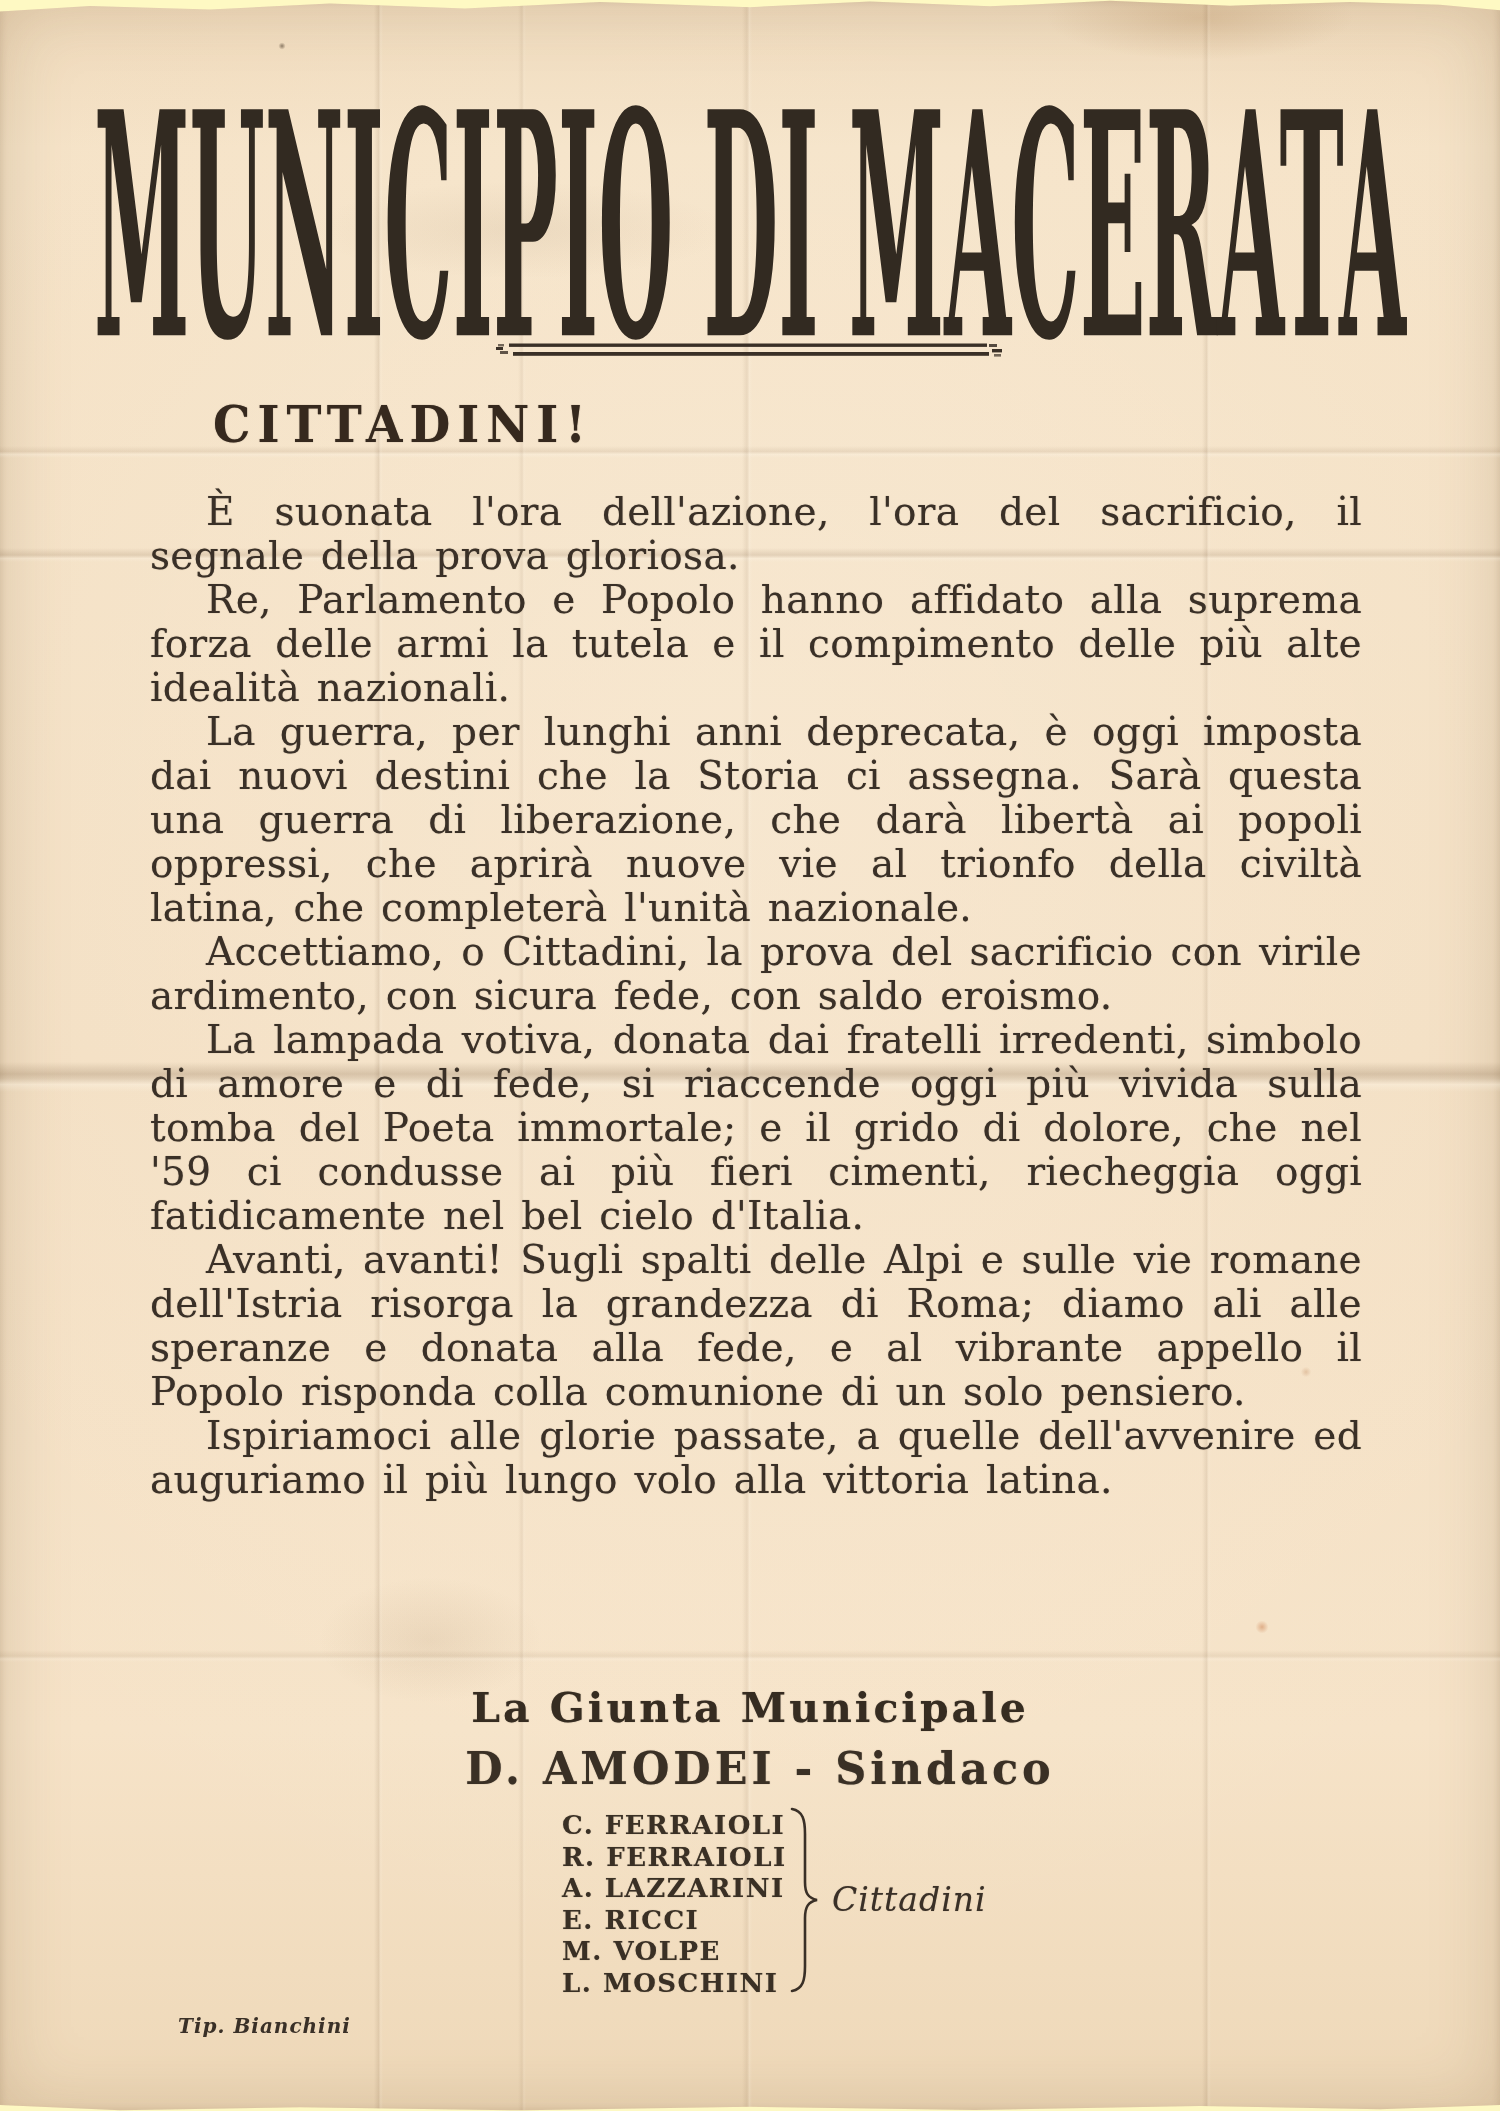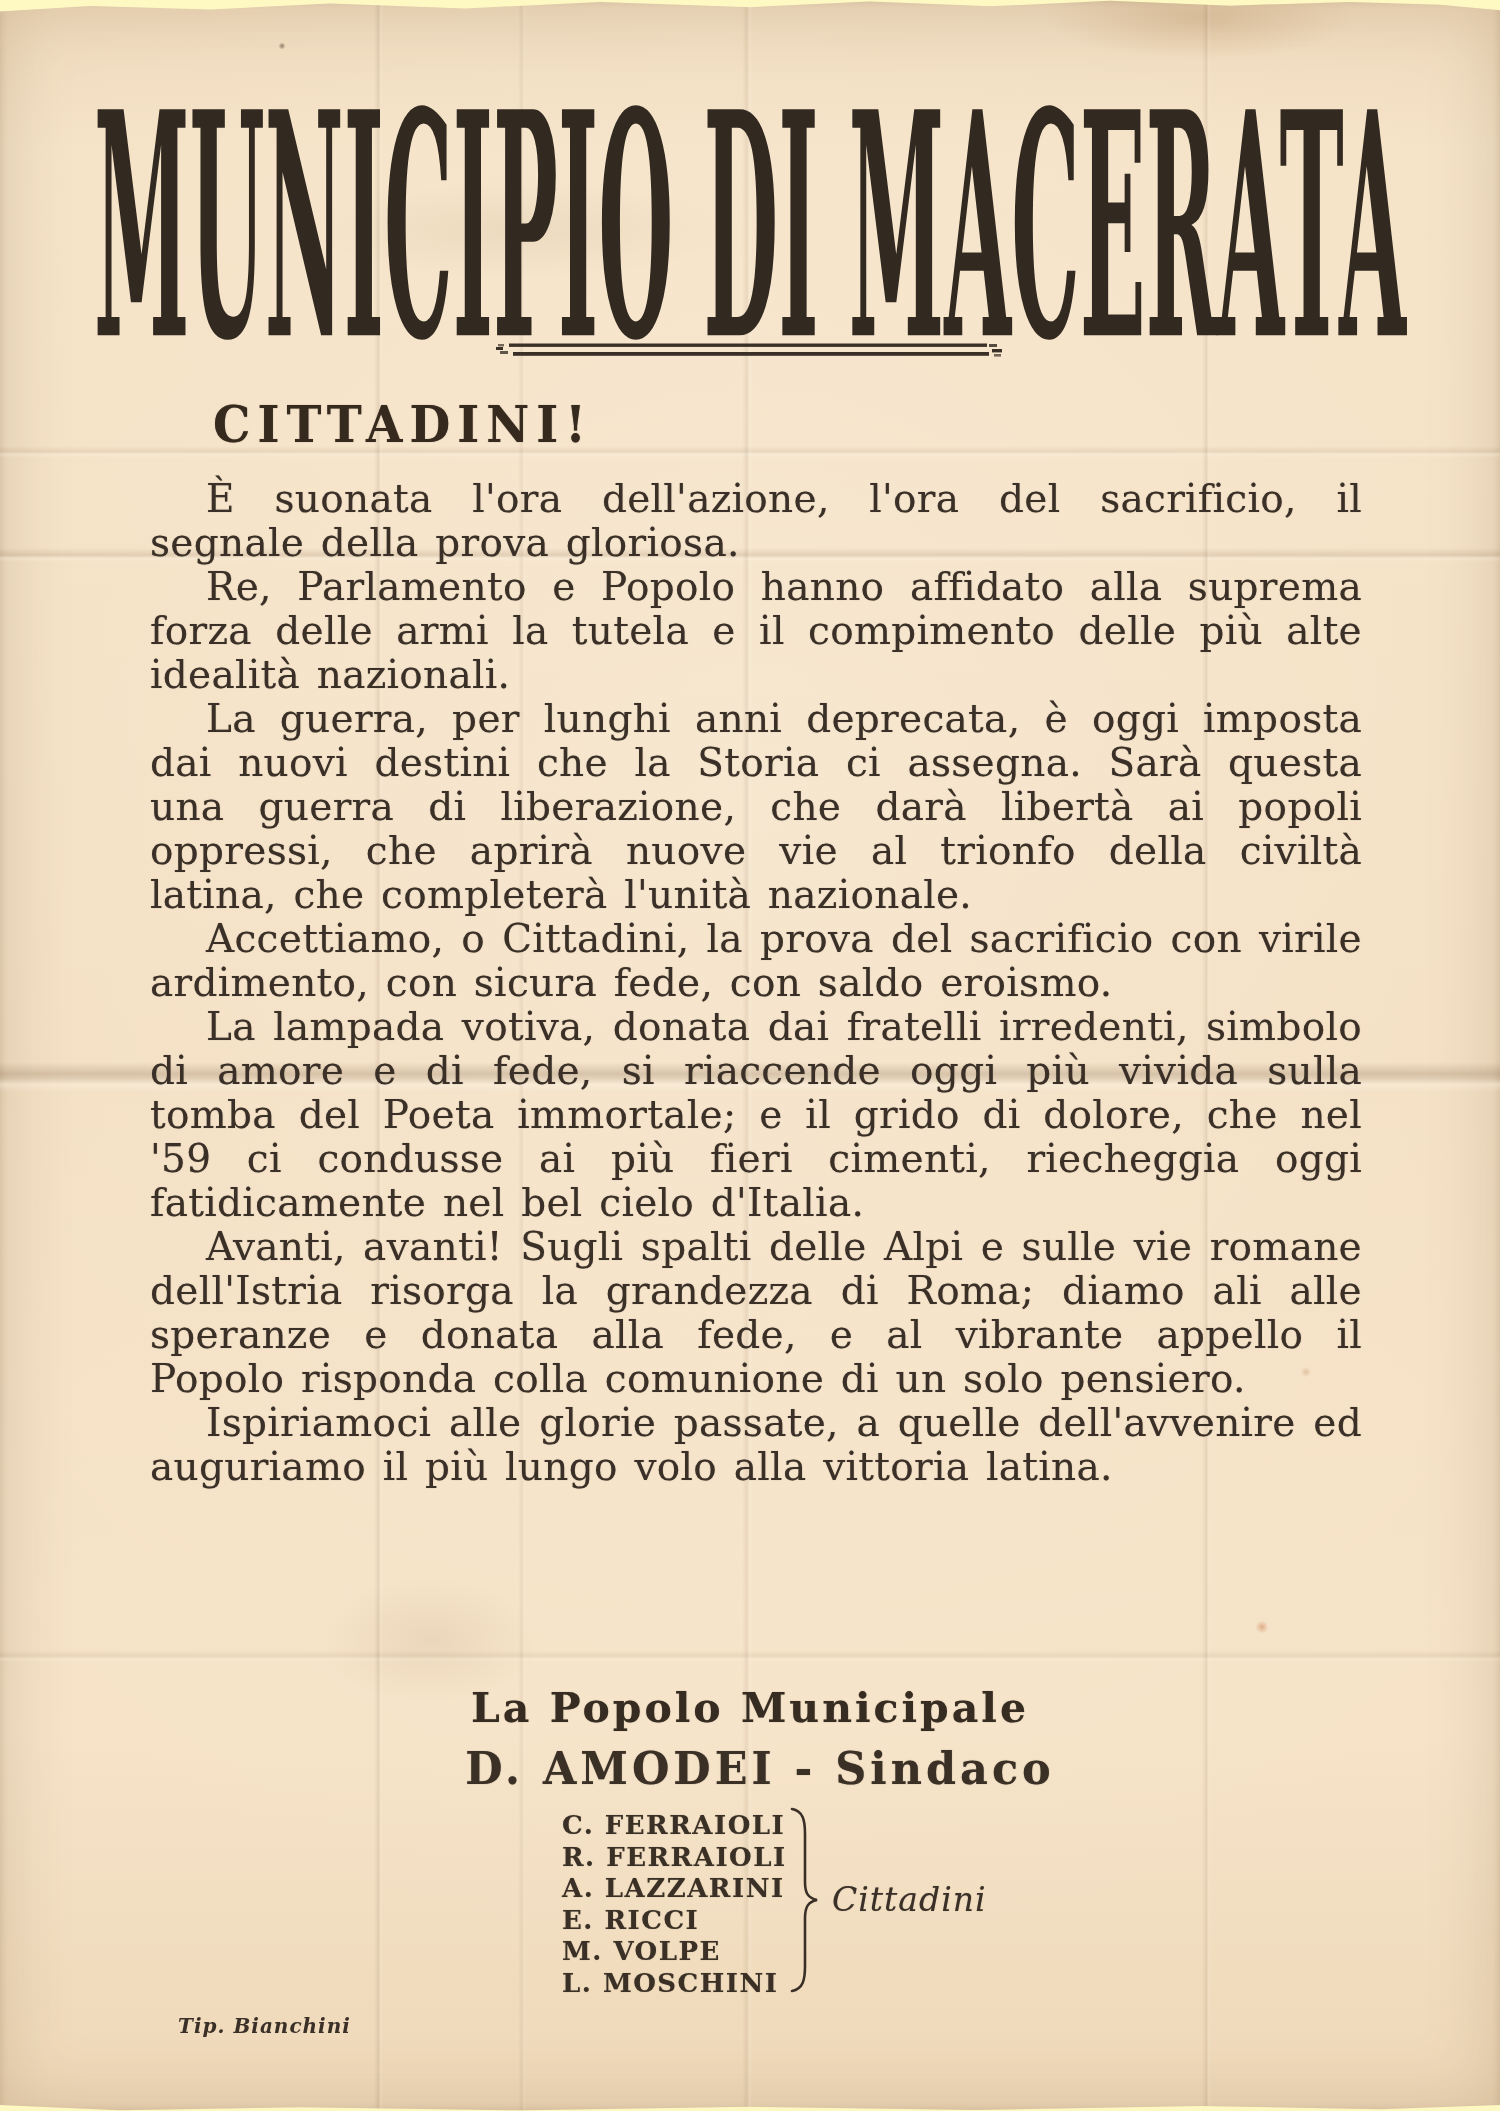--- a/index.html
+++ b/index.html
@@ -87,21 +87,21 @@
     font-weight: bold;
     letter-spacing: 7px;
     color: #36291e;
     transform: scaleY(1.08);
     transform-origin: left top;
     text-shadow: 0 0 1px rgba(54,41,30,.55);
   }
   .bodytext {
     position: absolute;
     left: 150px;
-    top: 477px;
+    top: 490px;
     width: 1212px;
     font-size: 39px;
     line-height: 44px;
     text-align: justify;
     color: #3a3027;
     letter-spacing: 0.3px;
     word-spacing: 4px;
     text-shadow: 0 0 1px rgba(58,48,39,.45);
   }
   .bodytext p { margin: 0; text-indent: 56px; }
@@ -209,21 +209,21 @@
     <div class="bodytext">
       <p>È suonata l'ora dell'azione, l'ora del sacrificio, il segnale della prova gloriosa.</p>
       <p>Re, Parlamento e Popolo hanno affidato alla suprema forza delle armi la tutela e il compimento delle più alte idealità nazionali.</p>
       <p>La guerra, per lunghi anni deprecata, è oggi imposta dai nuovi destini che la Storia ci assegna. Sarà questa una guerra di liberazione, che darà libertà ai popoli oppressi, che aprirà nuove vie al trionfo della civiltà latina, che completerà l'unità nazionale.</p>
       <p>Accettiamo, o Cittadini, la prova del sacrificio con virile ardimento, con sicura fede, con saldo eroismo.</p>
       <p>La lampada votiva, donata dai fratelli irredenti, simbolo di amore e di fede, si riaccende oggi più vivida sulla tomba del Poeta immortale; e il grido di dolore, che nel '59 ci condusse ai più fieri cimenti, riecheggia oggi fatidicamente nel bel cielo d'Italia.</p>
       <p>Avanti, avanti! Sugli spalti delle Alpi e sulle vie romane dell'Istria risorga la grandezza di Roma; diamo ali alle speranze e donata alla fede, e al vibrante appello il Popolo risponda colla comunione di un solo pensiero.</p>
       <p>Ispiriamoci alle glorie passate, a quelle dell'avvenire ed auguriamo il più lungo volo alla vittoria latina.</p>
     </div>
 
-    <div class="giunta">La Popolo Municipale</div>
+    <div class="giunta">La Giunta Municipale</div>
     <div class="sindaco">D. AMODEI - Sindaco</div>
 
     <div class="assessori-list">
       <div>C. FERRAIOLI</div>
       <div>R. FERRAIOLI</div>
       <div>A. LAZZARINI</div>
       <div>E. RICCI</div>
       <div>M. VOLPE</div>
       <div>L. MOSCHINI</div>
     </div>

